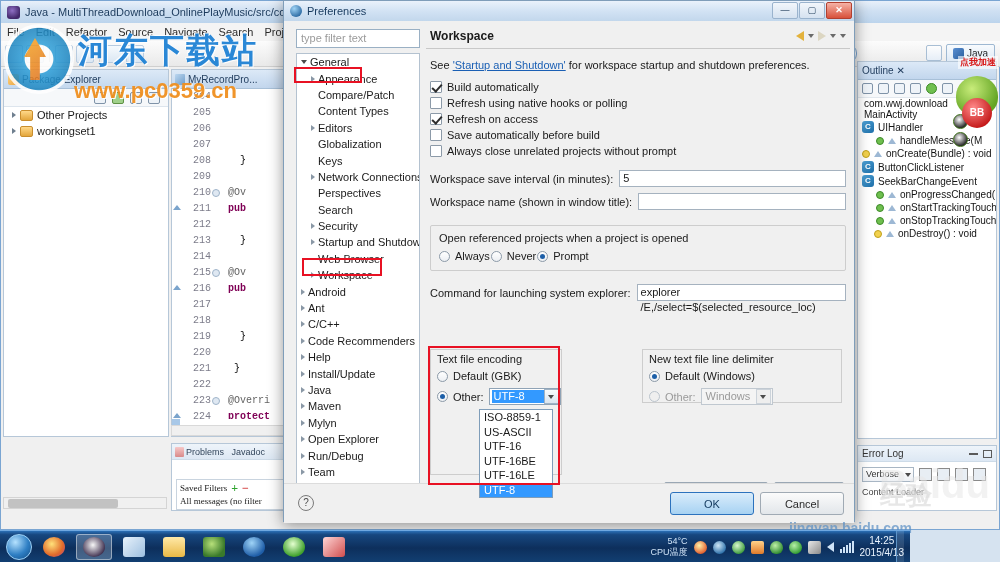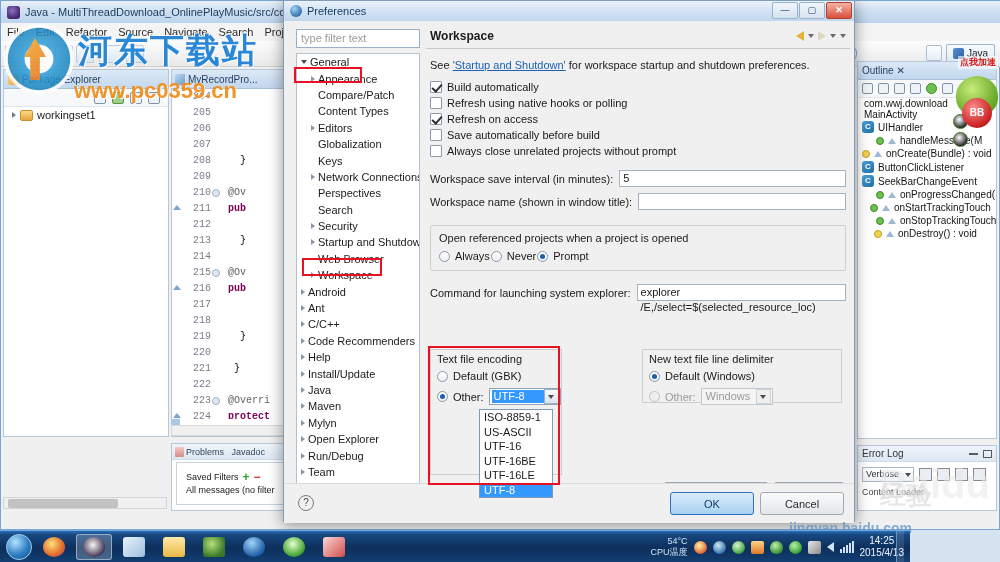--- a/index.html
+++ b/index.html
@@ -163,21 +163,21 @@
   .prob-tab {
     height: 16px; background: linear-gradient(to bottom,#eef4fa,#dde8f4);
     font-size: 9px; color: #33465c; padding-left: 14px; line-height: 16px; white-space: nowrap;
     position: relative; border-bottom: 1px solid #cddbe8;
   }
   .prob-tab:before {
     content:""; position:absolute; left:3px; top:3px; width:9px; height:10px;
     background:linear-gradient(to bottom,#f7c8c8,#d88a8a); border-radius:1px;
   }
   .filters-box {
-    margin: 2px 4px; border: 1px solid #c9d4df; background:#fff; padding: 9px;
+    margin: 19px 4px; border: 1px solid #c9d4df; background:#fff; padding: 3px; font-family: Liberation Serif, serif;
   }
   .filters-hd { display:flex; align-items:center; gap:4px; font-size:9px; color:#1a1a1a; }
   .plus { color:#2ea32e; font-weight:bold; font-size:12px; line-height:9px;}
   .minus { color:#d03030; font-weight:bold; font-size:12px; line-height:9px;}
   .filters-item { font-size:9px; color:#1a1a1a; margin-top:3px; white-space:nowrap; }
 
   .hscroll-bottom {
     position:absolute; left: 2px; top: 496px; width: 164px; height: 12px;
     background: #f0f0f0; border: 1px solid #d4d4d4;
   }
@@ -574,20 +574,25 @@
       </div>
     </div>
 
     <div class="pkg-explorer">
       <div class="view-tab">Package Explorer</div>
       <div class="view-toolbar">
         <div class="vt-ico"></div>
         <div class="vt-ico green"></div>
         <div class="vt-ico"></div>
         <div class="vt-ico"></div>
+      </div>
+      <div class="tree-row">
+        <span class="tri"></span>
+        <span class="folder-ico"></span>
+        <span>Other Projects</span>
       </div>
       <div class="tree-row">
         <span class="tri"></span>
         <span class="folder-ico"></span>
         <span>workingset1</span>
       </div>
     </div>
 
     <div class="editor">
       <div class="editor-tab">MyRecordPro...</div>
@@ -698,21 +703,21 @@
           </div>
           <div class="ol-row" style="padding-left: 4px;">
             <span class="ol-badge">C</span>
             <span>SeekBarChangeEvent</span>
           </div>
           <div class="ol-row" style="padding-left: 18px;">
             <span class="ol-dot"></span>
             <span class="ol-tri"></span>
             <span>onProgressChanged(</span>
           </div>
-          <div class="ol-row" style="padding-left: 12px;">
+          <div class="ol-row" style="padding-left: 18px;">
             <span class="ol-dot"></span>
             <span class="ol-tri"></span>
             <span>onStartTrackingTouch</span>
           </div>
           <div class="ol-row" style="padding-left: 18px;">
             <span class="ol-dot"></span>
             <span class="ol-tri"></span>
             <span>onStopTrackingTouch</span>
           </div>
           <div class="ol-row" style="padding-left: 16px;">

